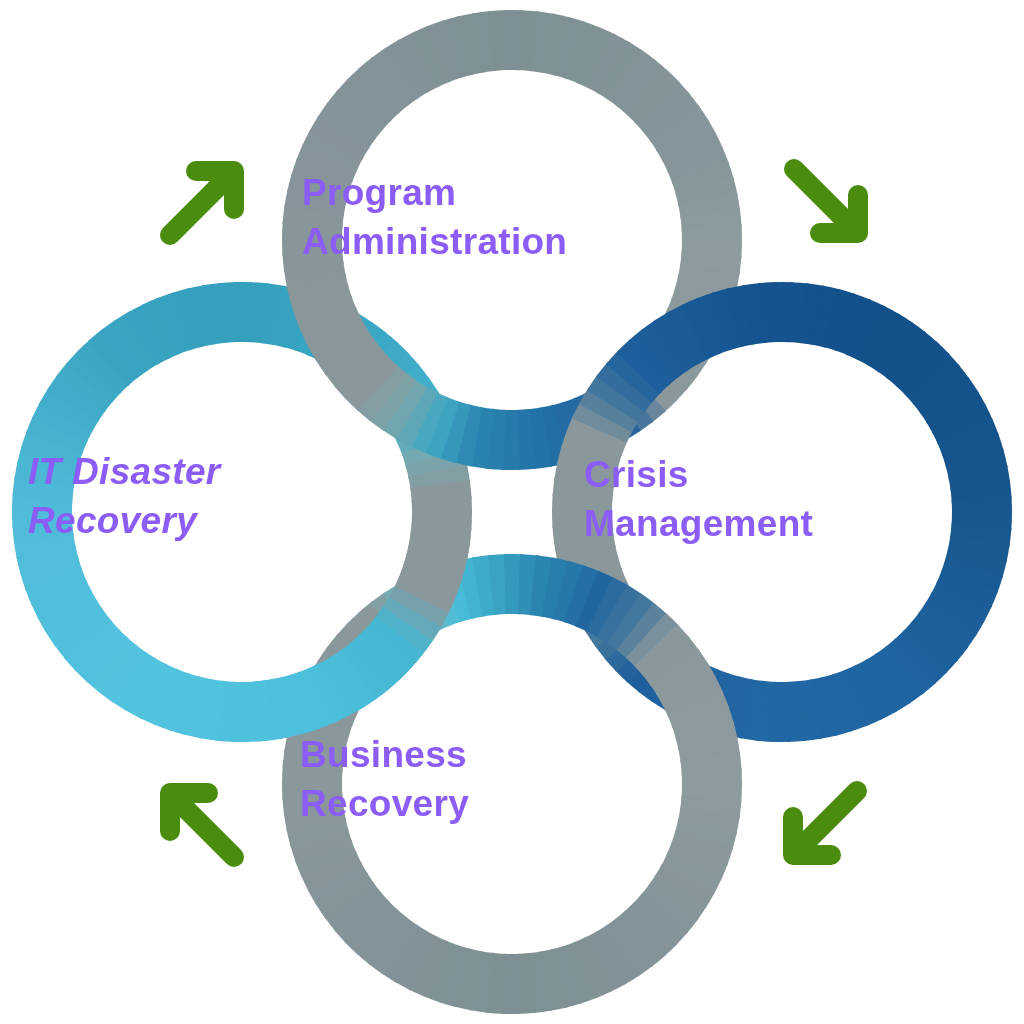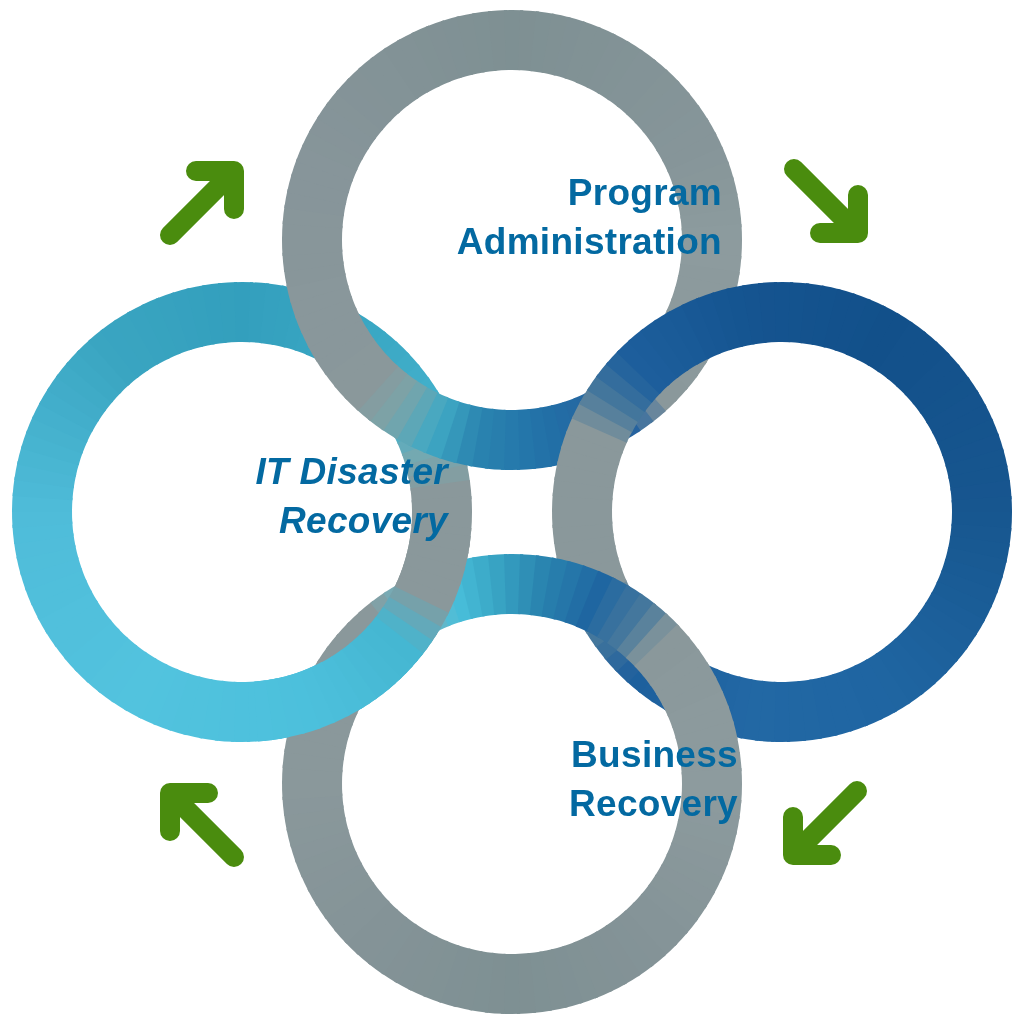--- a/index.html
+++ b/index.html
@@ -7,26 +7,26 @@
     position:relative;
     width:1024px;height:1024px;
     background:#ffffff;
     overflow:hidden;
     font-family:"Liberation Sans", sans-serif;
   }
   #ring-canvas{position:absolute;left:0;top:0;}
   .node-label{
     position:absolute;
     transform:translate(-50%,-50%);
-    text-align:right;
+    text-align:left;
     font-weight:bold;
     font-size:37px;
     line-height:1.32;
     letter-spacing:0.3px;
-    color:#0369a1;
+    color:#8b5cf6;
     white-space:pre-line;
     width:420px;
     pointer-events:none;
   }
 </style>
 </head>
 <body>
 
 <div id="stage">
 
@@ -434,20 +434,22 @@
       <path d="M -33 33 L 21 -21 M -7 -31 L 31 -31 L 31 7" fill="none" stroke-width="20" stroke-linecap="round" stroke-linejoin="round" stroke="#4a8c0e"></path>
     </g>
     <g transform="translate(201,824) rotate(270)">
       <path d="M -33 33 L 21 -21 M -7 -31 L 31 -31 L 31 7" fill="none" stroke-width="20" stroke-linecap="round" stroke-linejoin="round" stroke="#4a8c0e"></path>
     </g>
   </svg>
 
   <div class="node-label" style="left:512px; top:218px;">Program
 Administration</div>
 
-
-  <div class="node-label" style="left:528px; top:780px;">Business
+  <div class="node-label" style="left:794px; top:500px;">Crisis
+Management</div>
+
+  <div class="node-label" style="left:510px; top:780px;">Business
 Recovery</div>
 
   <div class="node-label" style="left:238px; top:497px;font-style:italic;">IT Disaster
 Recovery</div>
 
 </div>
 
 </body></html>

